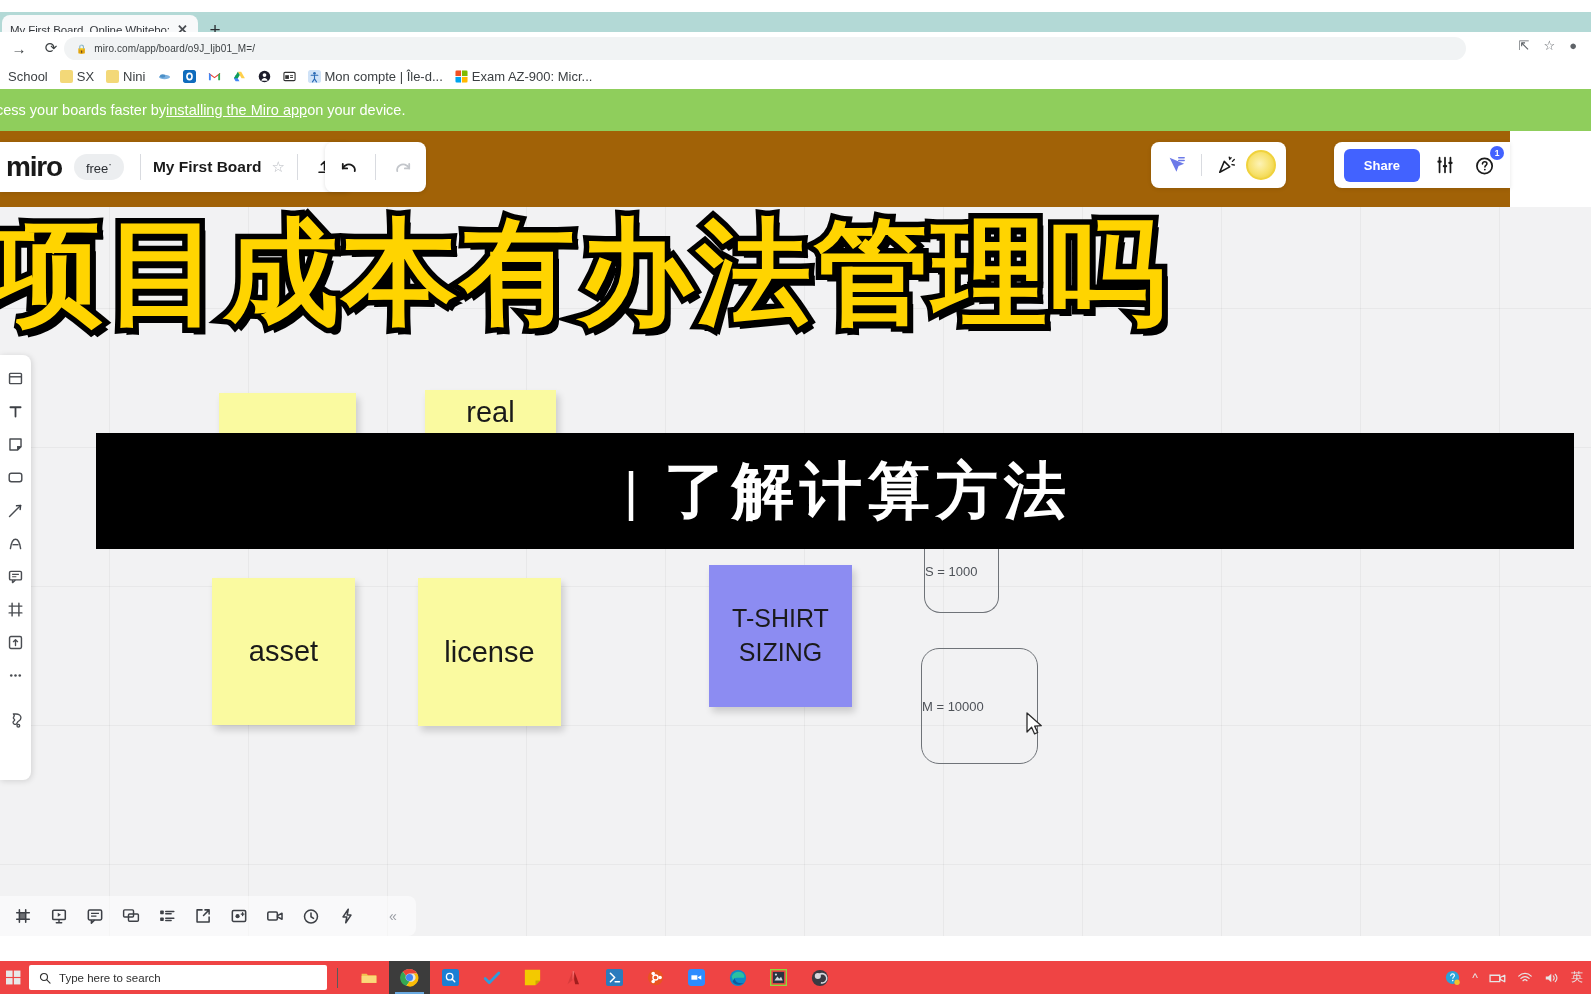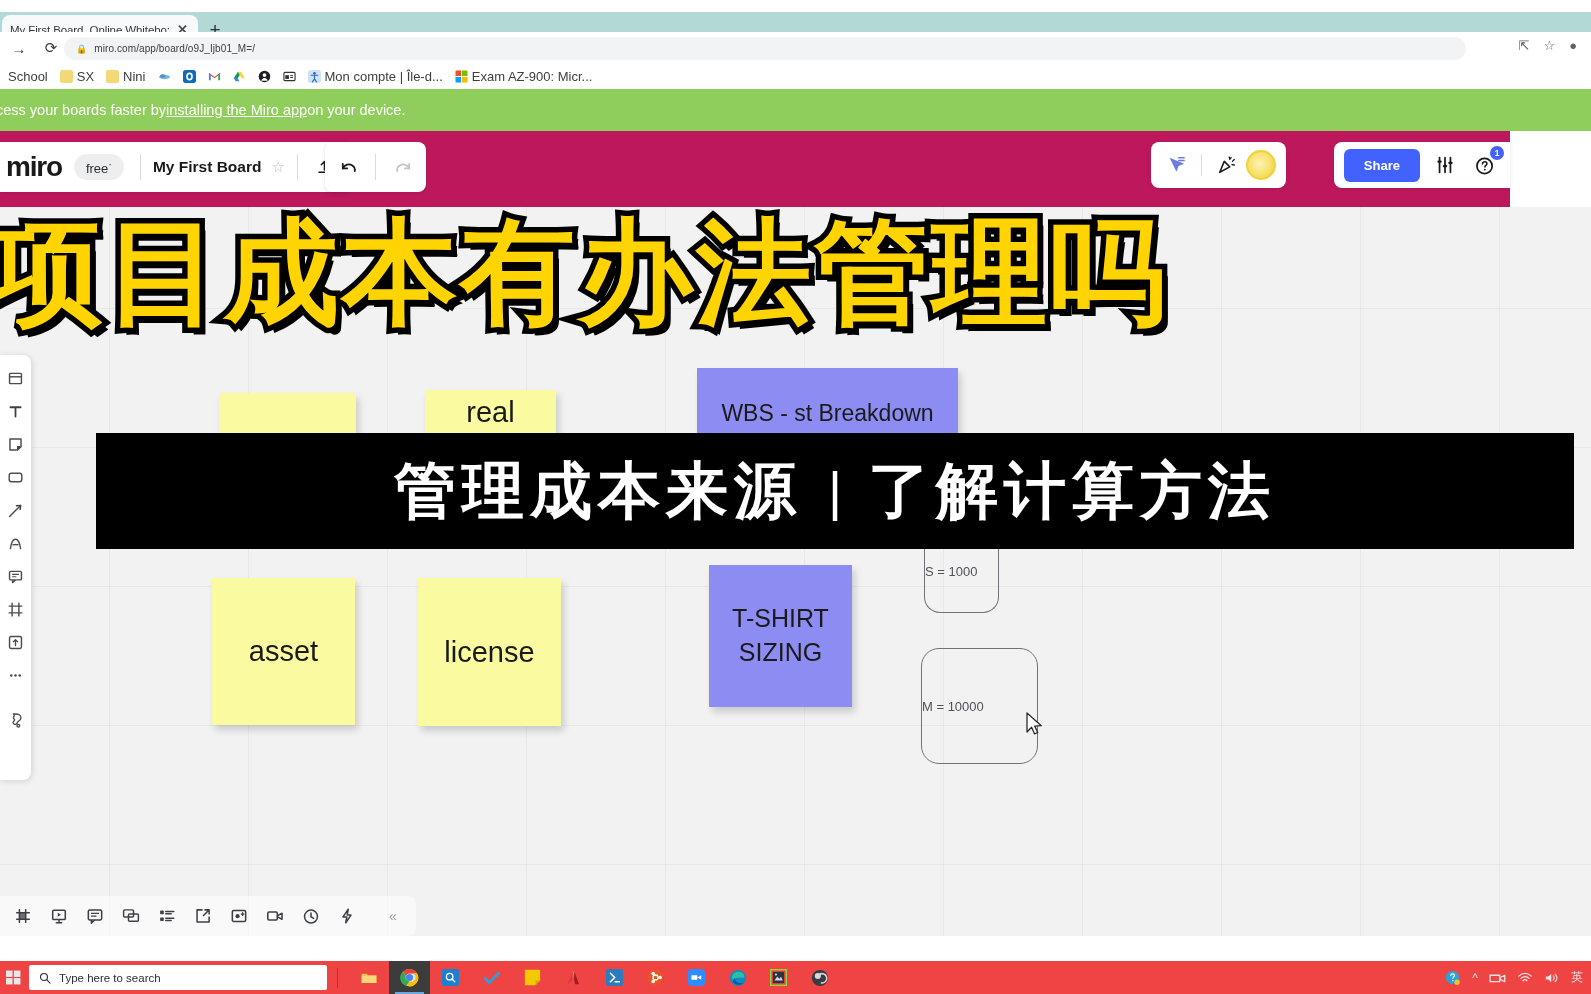--- a/index.html
+++ b/index.html
@@ -77,21 +77,21 @@
     position: absolute; top: 89px; left: 0; width: 1591px; height: 42px;
     background: #8fce5c; display: flex; align-items: center;
     padding-left: 0px; color: #ffffff; font-size: 14.5px;
   }
   .green-banner .gb-text { margin-left: -4px; }
   .green-banner a { color:#fff; text-decoration: underline; }
 
   
   .miro-top {
     position: absolute; top: 131px; left: 0; width: 1510px; height: 76px;
-    background: #be185d;
+    background: #a16207;
   }
   .miro-left-grp {
     position: absolute; left: 0; top: 11px; height: 50px;
     background: #ffffff; border-radius: 0 8px 8px 0;
     display: flex; align-items: center; padding: 0 12px 0 6px;
     box-shadow: 0 1px 4px rgba(0,0,0,.12);
   }
   .miro-logo {
     font-size: 28px; font-weight: 700; color: #1a1a1a; letter-spacing: -1.2px;
     margin-right: 12px; cursor: pointer;
@@ -437,23 +437,20 @@
   <div class="canvas">
 
     <div class="sticky yellow" style="left:219px;top:186px;width:137px;height:42px;font-size:20px;align-items:flex-start">
       <span></span>
     </div>
 
     <div class="sticky yellow" style="left:425px;top:183px;width:131px;height:45px;font-size:29px;align-items:flex-end">
       <span>real</span>
     </div>
 
-    <div class="sticky purple" style="left:697px;top:161px;width:261px;height:67px;font-size:23px;align-items:flex-end;line-height:1.3">
-      <span>WBS  -  st Breakdown</span>
-    </div>
 
     <div class="sticky yellow" style="left:212px;top:371px;width:143px;height:147px;font-size:29px">
       <span>asset</span>
     </div>
 
     <div class="sticky yellow" style="left:418px;top:371px;width:143px;height:148px;font-size:29px">
       <span>license</span>
     </div>
 
     <div class="sticky purple" style="left:709px;top:358px;width:143px;height:142px;font-size:25px;line-height:1.35">
@@ -539,21 +536,20 @@
           <circle cx="12.6" cy="16.3" r="1.5" fill="none" stroke="#4a4d52" stroke-width="1.5"></circle>
         </svg>
     </div>
   </div>
 
   <div class="title-yellow">
     <span>项目成本有办法管理吗</span>
   </div>
 
   <div class="black-bar">
-    <span class="black-bar-text">管理成本来源</span>
     <span class="bb-sep">|</span>
     <span class="black-bar-text">了解计算方法</span>
   </div>
 
   <div class="bottom-tools">
     <div class="bt">
       <svg width="18" height="18" viewBox="0 0 20 20">
           <path d="M6 3v14M13 3v14M3 6.5h14M3 13.5h14" stroke="#3d4046" stroke-width="1.7" stroke-linecap="round"></path>
           <rect x="6" y="6.5" width="7" height="7" fill="#3d4046" opacity=".75"></rect>
         </svg>

